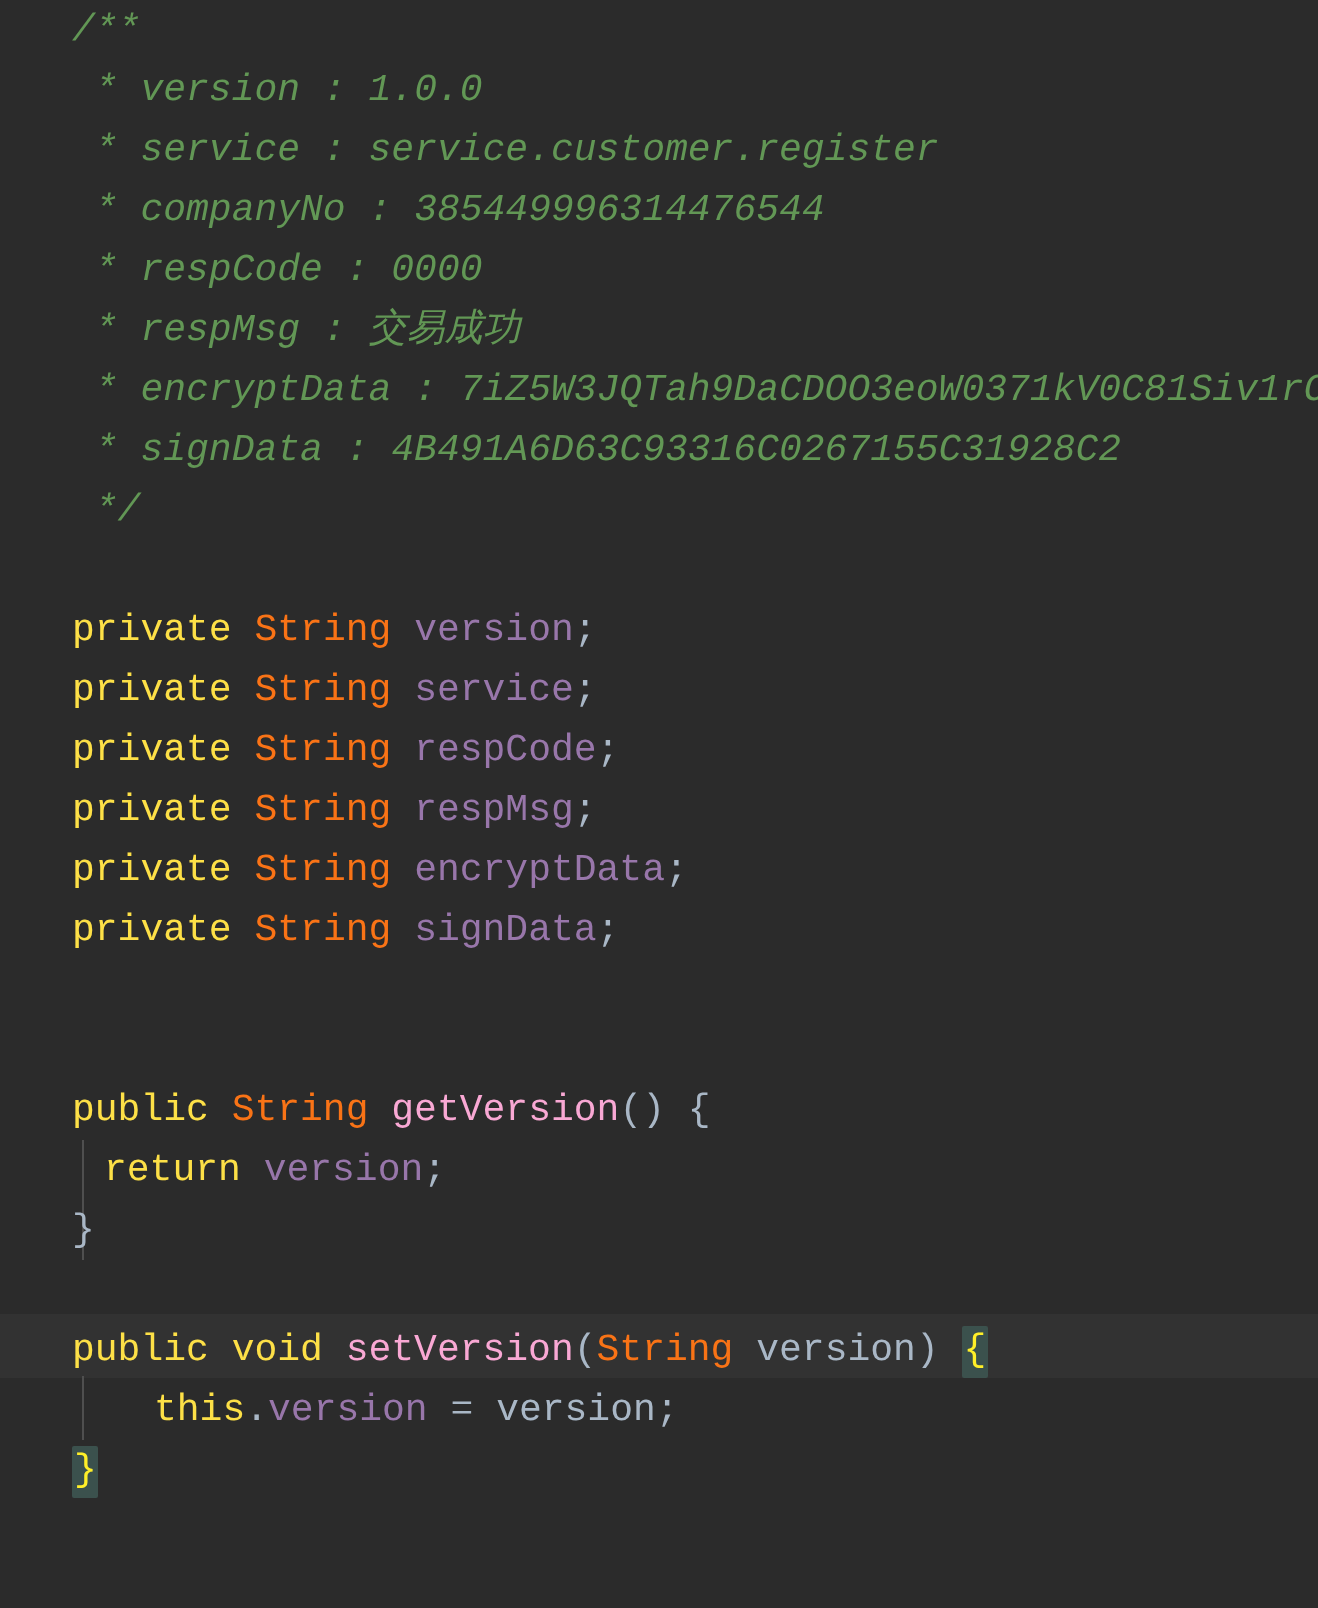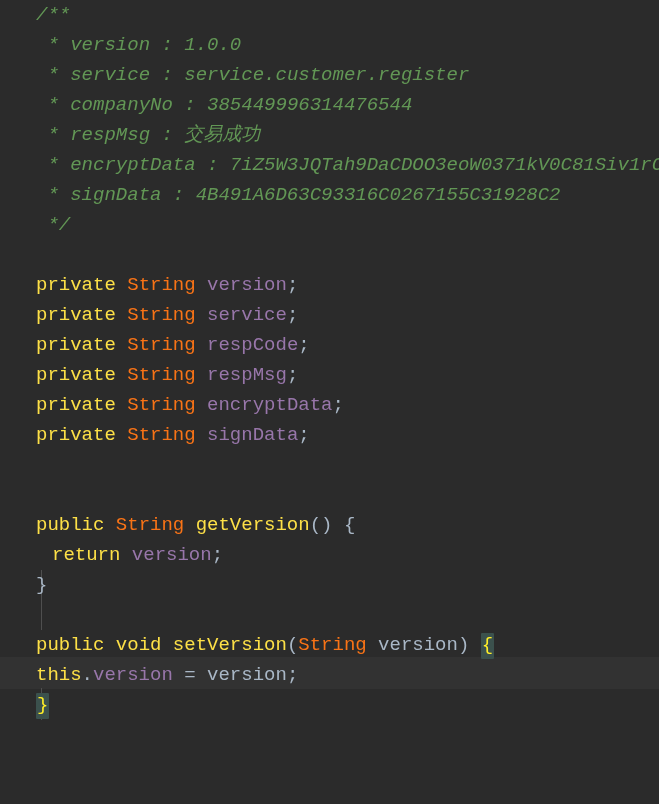--- a/index.html
+++ b/index.html
@@ -52,21 +52,21 @@
     white-space: pre;
     padding-left: 36px;
     letter-spacing: 0px;
   }
 
   
   .cmt  { color: #629755; font-style: italic; }
   .kw   { color: #fde047; }
   .type { color: #f97316; }
   .fld  { color: #9876aa; }
-  .mth  { color: #fde047; }
+  .mth  { color: #f9a8d4; }
   .pln  { color: #a9b7c6; }
   .punc { color: #a9b7c6; }
 
   
   .brace-hl {
     background: #3b514d;
     color: #ffef28;
     padding: 1px 1px 3px 1px;
     border-radius: 1px;
   }
@@ -86,20 +86,21 @@
   <div class="code">
 
     <div class="line"><span class="cmt">/**</span></div>
 
     <div class="line"><span class="cmt"> * </span><span class="cmt">version</span><span class="cmt"> : </span><span class="cmt">1.0.0</span></div>
 
     <div class="line"><span class="cmt"> * </span><span class="cmt">service</span><span class="cmt"> : </span><span class="cmt">service.customer.register</span></div>
 
     <div class="line"><span class="cmt"> * </span><span class="cmt">companyNo</span><span class="cmt"> : </span><span class="cmt">385449996314476544</span></div>
 
+    <div class="line"><span class="cmt"> * </span><span class="cmt">respCode</span><span class="cmt"> : </span><span class="cmt">0000</span></div>
 
     <div class="line"><span class="cmt"> * </span><span class="cmt">respMsg</span><span class="cmt"> : </span><span class="cmt">交易成功</span></div>
 
     <div class="line"><span class="cmt"> * </span><span class="cmt">encryptData</span><span class="cmt"> : </span><span class="cmt">7iZ5W3JQTah9DaCDOO3eoW0371kV0C81Siv1rC59RF1M1</span></div>
 
     <div class="line"><span class="cmt"> * </span><span class="cmt">signData</span><span class="cmt"> : </span><span class="cmt">4B491A6D63C93316C0267155C31928C2</span></div>
 
     <div class="line"><span class="cmt"> */</span></div>
 
     <div class="blank"></div>
@@ -123,20 +124,20 @@
     <div class="line"><span class="kw">public</span><span class="pln"> </span><span class="type">String</span><span class="pln"> </span><span class="mth">getVersion</span><span class="punc">()</span><span class="pln"> </span><span class="punc">{</span></div>
 
     <div class="line" style="padding-left:52px;"><span class="kw">return</span><span class="pln"> </span><span class="fld">version</span><span class="punc">;</span></div>
 
     <div class="line"><span class="punc">}</span></div>
 
     <div class="blank"></div>
 
     <div class="line"><span class="kw">public</span><span class="pln"> </span><span class="kw">void</span><span class="pln"> </span><span class="mth">setVersion</span><span class="punc">(</span><span class="type">String</span><span class="pln"> </span><span class="pln">version</span><span class="punc">)</span><span class="pln"> </span><span class="brace-hl">{</span></div>
 
-    <div class="line" style=""><span class="kw">this</span><span class="punc">.</span><span class="fld">version</span><span class="pln"> = </span><span class="pln">version</span><span class="punc">;</span></div>
+    <div class="line" style="margin-left:41px;"><span class="kw">this</span><span class="punc">.</span><span class="fld">version</span><span class="pln"> = </span><span class="pln">version</span><span class="punc">;</span></div>
 
     <div class="line"><span class="brace-hl">}</span></div>
 
     <div class="blank"></div>
 
   </div>
 </div>
 
 </body></html>

